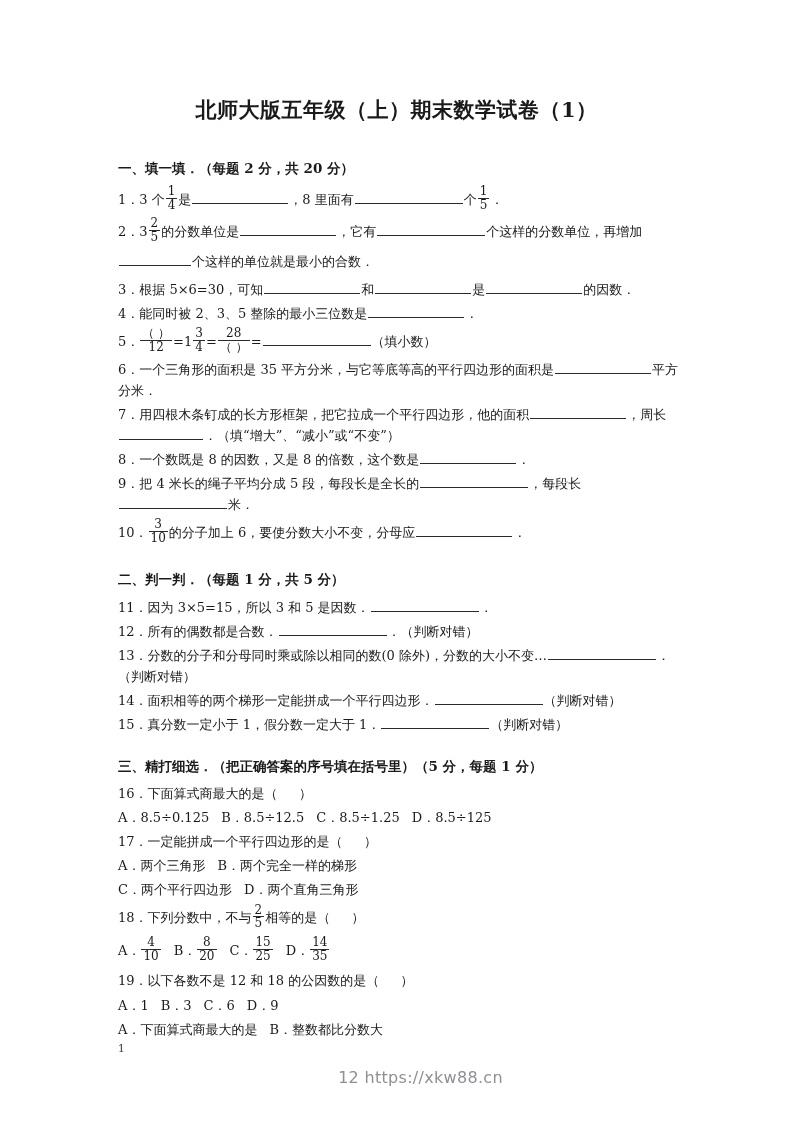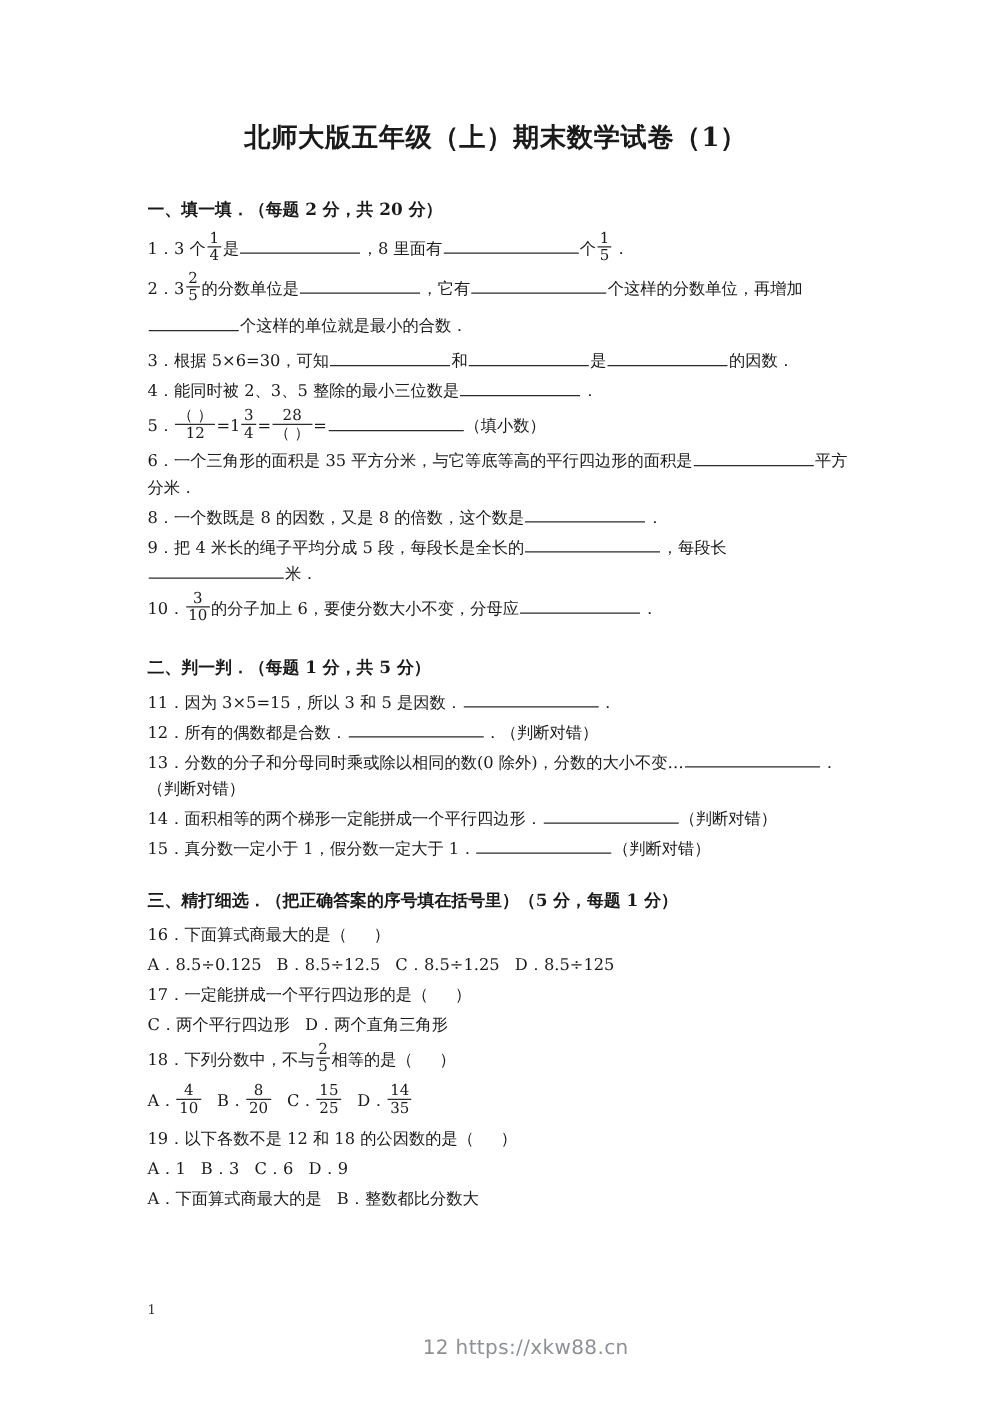--- a/index.html
+++ b/index.html
@@ -151,20 +151,23 @@
     </div>
 
     <div class="q tall">
       <span>5．</span><span class="frac"><span class="num">（ ）</span><span class="den">12</span></span><span>=1</span><span class="frac"><span class="num">3</span><span class="den">4</span></span><span>=</span><span class="frac"><span class="num">28</span><span class="den">（ ）</span></span><span>=</span><span class="blank b-xl"></span><span>（填小数）</span>
     </div>
 
     <div class="q">
       <span>6．</span><span>一个三角形的面积是 35 平方分米，与它等底等高的平行四边形的面积是</span><span class="blank b-lg"></span><span>平方分米．</span>
     </div>
 
+    <div class="q">
+      <span>7．</span><span>用四根木条钉成的长方形框架，把它拉成一个平行四边形，他的面积</span><span class="blank b-lg"></span><span>，周长</span><span class="blank b-md"></span><span>．（填“增大”、“减小”或“不变”）</span>
+    </div>
 
     <div class="q">
       <span>8．</span><span>一个数既是 8 的因数，又是 8 的倍数，这个数是</span><span class="blank b-lg"></span><span>．</span>
     </div>
 
     <div class="q">
       <span>9．</span><span>把 4 米长的绳子平均分成 5 段，每段长是全长的</span><span class="blank b-xl"></span><span>，每段长</span><span class="blank b-xl"></span><span>米．</span>
     </div>
 
     <div class="q tall">
@@ -197,20 +200,23 @@
 
     <div class="q">
       <span>16．</span><span>下面算式商最大的是（</span><span class="paren">&nbsp;&nbsp;&nbsp;</span><span>）</span>
     </div>
     <div class="opt-row">
       <span class="opt-item">A．8.5÷0.125</span><span class="opt-item">B．8.5÷12.5</span><span class="opt-item">C．8.5÷1.25</span><span class="opt-item">D．8.5÷125</span>
     </div>
 
     <div class="q">
       <span>17．</span><span>一定能拼成一个平行四边形的是（</span><span class="paren">&nbsp;&nbsp;&nbsp;</span><span>）</span>
+    </div>
+    <div class="opt-row">
+      <span class="opt-item">A．两个三角形</span><span class="opt-item">B．两个完全一样的梯形</span>
     </div>
     <div class="opt-row">
       <span class="opt-item">C．两个平行四边形</span><span class="opt-item">D．两个直角三角形</span>
     </div>
 
     <div class="q tall">
       <span>18．</span><span>下列分数中，不与</span><span class="frac"><span class="num">2</span><span class="den">5</span></span><span>相等的是（</span><span class="paren">&nbsp;&nbsp;&nbsp;</span><span>）</span>
     </div>
     <div class="opt-row frac-row">
       <span class="opt-item"><span>A．</span><span class="frac"><span class="num">4</span><span class="den">10</span></span></span><span class="opt-item"><span>B．</span><span class="frac"><span class="num">8</span><span class="den">20</span></span></span><span class="opt-item"><span>C．</span><span class="frac"><span class="num">15</span><span class="den">25</span></span></span><span class="opt-item"><span>D．</span><span class="frac"><span class="num">14</span><span class="den">35</span></span></span>

